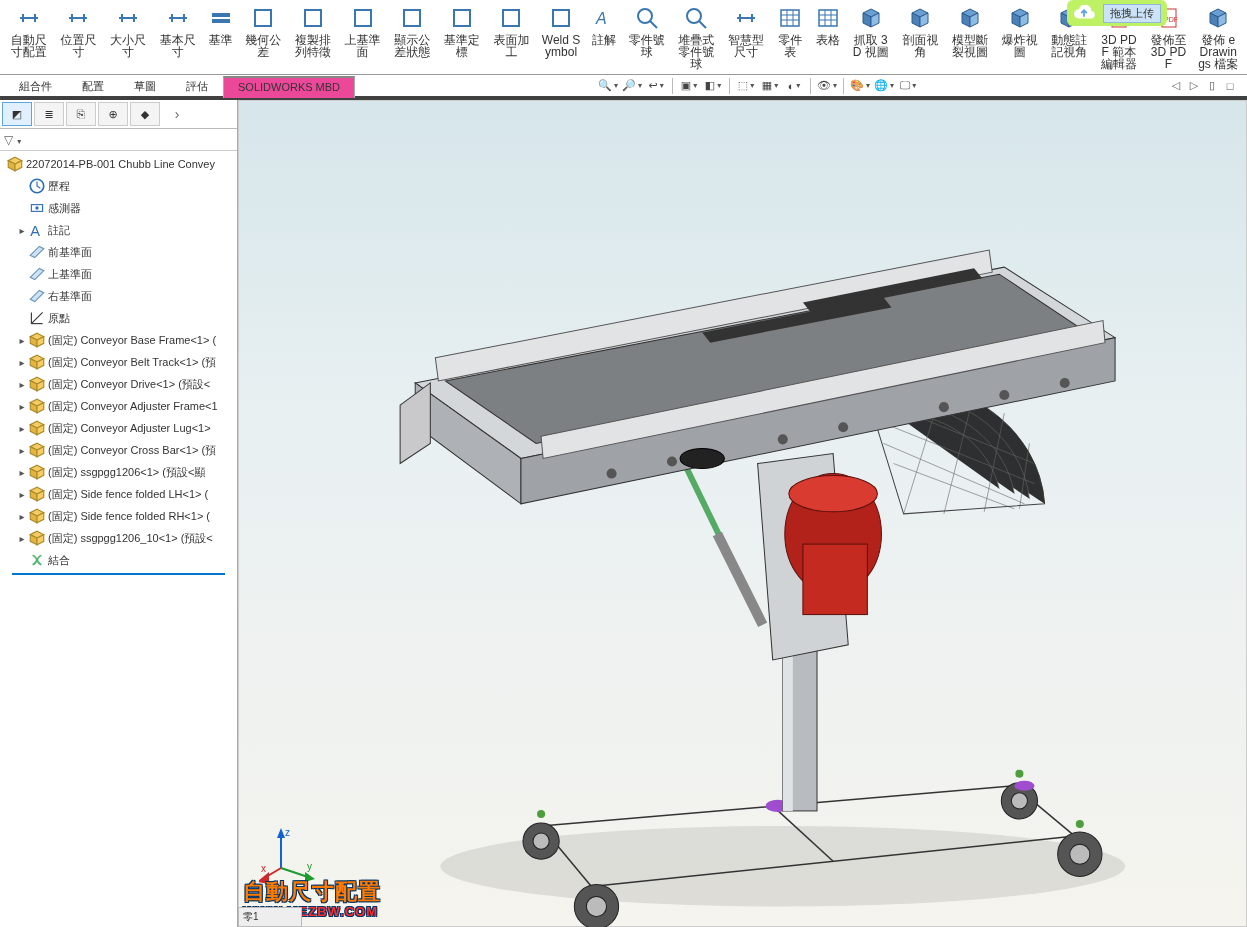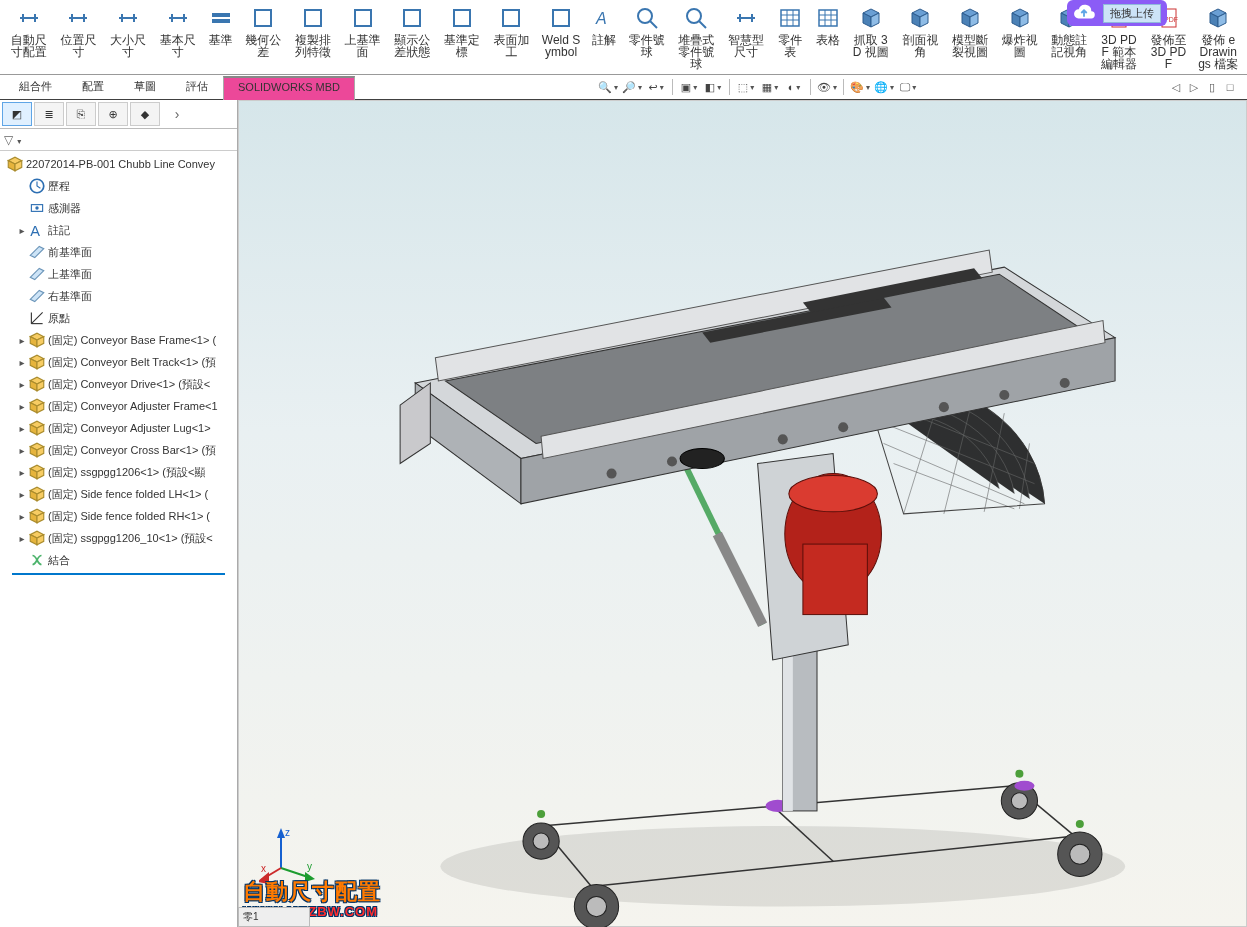--- a/index.html
+++ b/index.html
@@ -6,26 +6,26 @@
 body { width: 1247px; height: 927px; background: #fff; overflow: hidden; position: relative; font-size: 11px; color: #333; }
 
 
 .ribbon { display: flex; align-items: flex-start; background: #fff; border-bottom: 1px solid #999; height: 75px; padding: 2px 4px; overflow: hidden; }
 .ribbon-btn { display: flex; flex-direction: column; align-items: center; justify-content: flex-start; padding: 2px 4px; cursor: pointer; min-width: 36px; }
 .ribbon-icon { width: 28px; height: 28px; display: flex; align-items: center; justify-content: center; font-size: 20px; color: #2d5c8e; margin-bottom: 2px; }
 .ribbon-icon svg { width: 24px; height: 24px; }
 .ribbon-label { font-size: 12px; text-align: center; line-height: 12px; max-width: 48px; word-break: break-all; }
 
 
-.upload-pill { position: absolute; top: 0; right: 80px; display: flex; align-items: center; background: #8b5cf6; color: white; border-radius: 6px; padding: 2px 6px; font-size: 11px; z-index: 20; }
+.upload-pill { position: absolute; top: 0; right: 80px; display: flex; align-items: center; background: #bef264; color: white; border-radius: 6px; padding: 2px 6px; font-size: 11px; z-index: 20; }
 .upload-pill .cloud { width: 22px; height: 22px; margin-right: 4px; display:flex; align-items:center; justify-content:center; }
 .upload-label { background:#cce3f7; color:#333; padding:1px 6px; border:1px solid #8fb9db; margin-left:4px; }
 
 
-.tabs { display: flex; background: #fff; border-bottom: 1px solid #404040; height: 25px; padding: 0 4px; gap: 19px; }
+.tabs { display: flex; align-items: center; background: #fff; border-bottom: 4px solid #404040; height: 25px; padding: 0 4px; gap: 19px; }
 .tab { padding: 3px 14px; border: 1px solid transparent; border-bottom: none; cursor: pointer; font-size: 11px; }
 .tab.active { border-color: #aaa; background: #ec4899; border-top: 2px solid #888; position: relative; top: 1px; }
 .view-toolbar { margin-left: auto; display: flex; align-items: center; gap: 4px; padding-right: 8px; }
 .view-tb-icon { width: 20px; height: 20px; display: flex; align-items: center; justify-content: center; cursor: pointer; color:#444; }
 .view-tb-sep { width:1px; height:16px; background:#bbb; margin:0 2px; }
 .drop-arrow::after { content:"▾"; font-size:8px; margin-left:2px; color:#555; }
 
 
 .main { display: flex; height: calc(927px - 75px - 25px); }
 
@@ -49,21 +49,21 @@
 .viewport { flex:1; position:relative; background: linear-gradient(to bottom, #d6e6ea 0%, #e9f0f2 40%, #f5f4ee 100%); border:1px solid #ccc; }
 .triad { position:absolute; left:20px; bottom:40px; width:60px; height:60px; }
 .watermark { position:absolute; left:4px; bottom:4px; font-family: Impact, sans-serif; font-weight:bold; font-size:22px; color:#ff7a00; text-shadow:1px 1px 0 #036, -1px -1px 0 #036, 1px -1px 0 #036, -1px 1px 0 #036; line-height:20px; letter-spacing:1px; }
 .watermark .l2 { font-size:13px; color:#ff2e2e; display:block; }
 
 .tabs-right { margin-left:auto; display:flex; gap:4px; align-items:center; padding-right:6px; }
 .tabs-right .tri { width:14px; text-align:center; color:#555; cursor:pointer; }
 
 .model-svg { position:absolute; inset:0; }
 
-.status-stub { position:absolute; left:238px; bottom:0; height:20px; width: 72px; background:#eee; border:1px solid #bbb; font-size:10px; display:flex; align-items:center; padding:0 4px; }
+.status-stub { position:absolute; left:238px; bottom:0; height:20px; width: 64px; background:#eee; border:1px solid #bbb; font-size:10px; display:flex; align-items:center; padding:0 4px; }
 
 
 .s { stroke:#333; stroke-width:1.5; fill:none; }
 </style>
 </head>
 <body>
 
 <div class="upload-pill">
   <span class="cloud">
     <svg viewBox="0 0 24 24">

